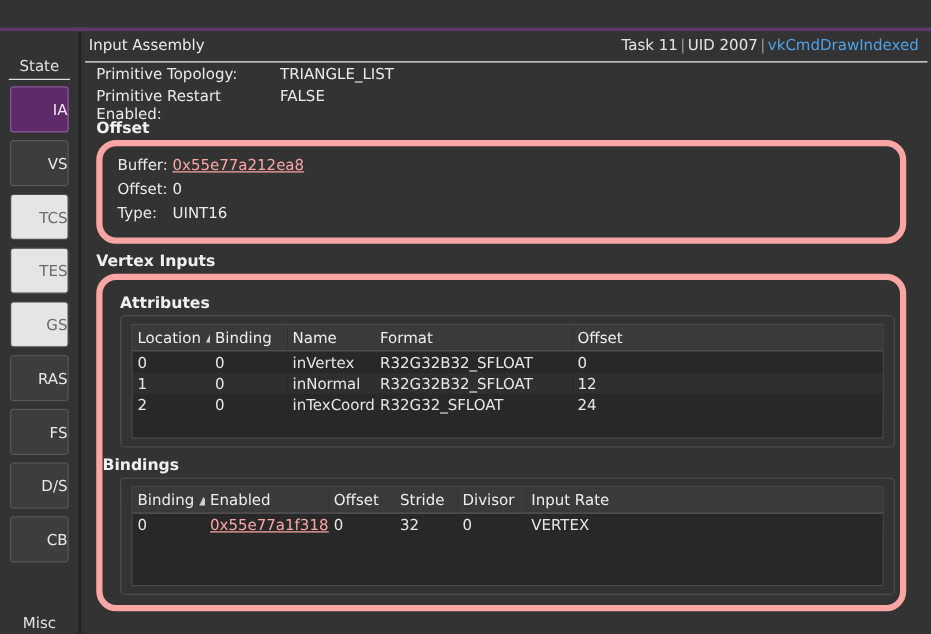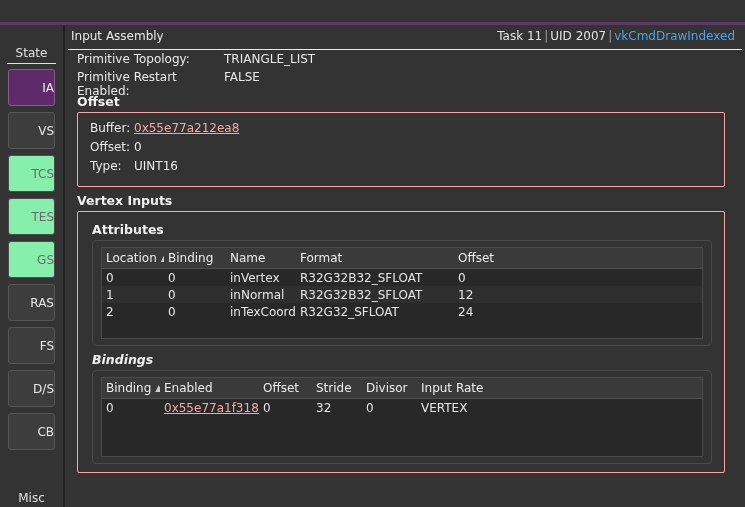--- a/index.html
+++ b/index.html
@@ -87,21 +87,21 @@
     justify-content: flex-end;
     box-sizing: border-box;
   }
   .side-btn.selected {
     background: #5f2a6a;
     border-color: #8a5a95;
     color: #f2eaf4;
   }
   .side-btn.disabled {
     color: #6a6a6a;
-    background: #86efac;
+    background: #e5e5e5;
     border-color: #4a4a4a;
   }
   .side-sep { height: 14px; }
 
   .vsplit {
     position: absolute;
     left: 63px; top: 25px;
     width: 2px; height: 482px;
     background: #222222;
   }
@@ -173,22 +173,22 @@
     font-weight: bold;
     font-size: 12.5px;
     color: #f0f0f0;
     margin: 6px 0 3px 12px;
   }
   .section-title.lvl2 {
     margin-left: 26px;
   }
 
   .panel {
-    border: 1px solid #fca5a5;
-    border-radius: 2px;
+    border: 5px solid #fca5a5;
+    border-radius: 16px;
     background: #333333;
     box-sizing: border-box;
   }
 
   
   .indices-panel {
     margin: 0 0 0 12px;
     width: 648px;
     padding: 8px 0 8px 0;
   }
@@ -401,21 +401,21 @@
                   <td>inTexCoord</td>
                   <td>R32G32_SFLOAT</td>
                   <td>24</td>
                 </tr>
               </tbody>
             </table>
             <div class="tbl-pad"></div>
           </div>
         </div>
 
-        <div class="section-title lvl2" style="margin-left:14px;font-style:italic;">Bindings</div>
+        <div class="section-title lvl2" style="margin-left:0;">Bindings</div>
         <div class="inner-panel">
           <div class="tbl-wrap">
             <table class="grid">
               <colgroup>
                 <col style="width:58px">
                   <col style="width:99px">
                   <col style="width:53px">
                   <col style="width:50px">
                   <col style="width:55px">
                   <col style="width:auto">

